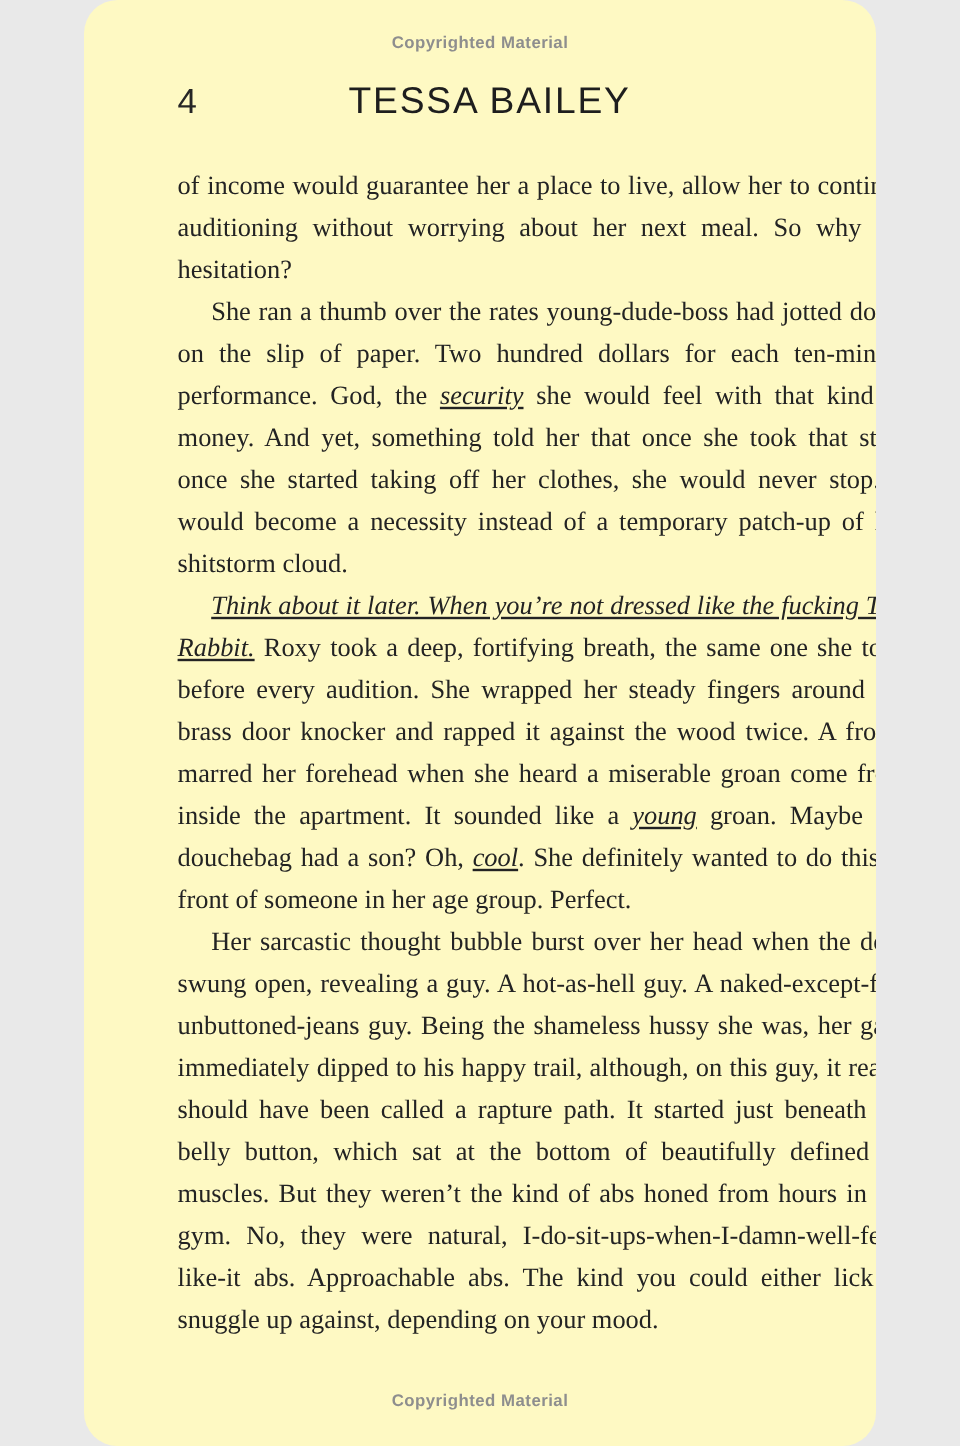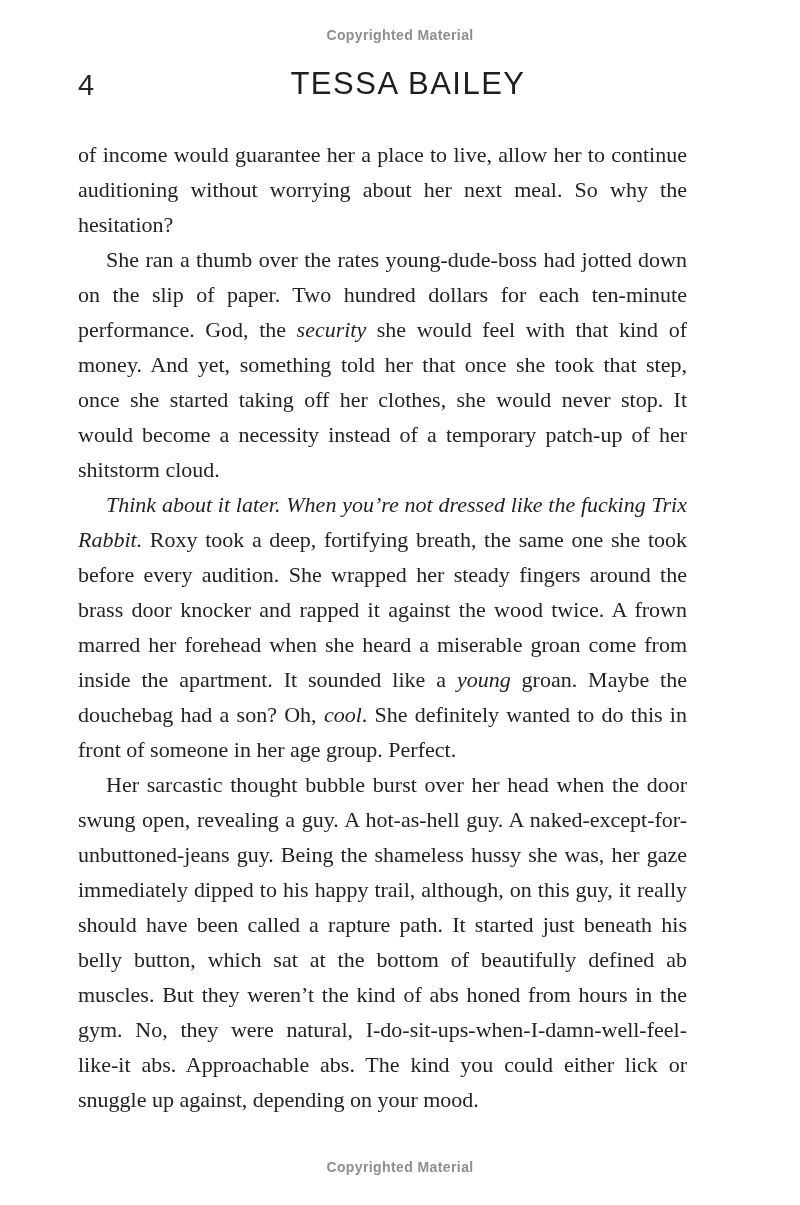--- a/index.html
+++ b/index.html
@@ -2,26 +2,27 @@
 <html><head>
 <meta charset="utf-8">
 <style>
   html, body {
     margin: 0;
     padding: 0;
     background: #e9e9e9;
   }
   .page {
     position: relative;
-    width: 800px;
+    width: 660px;
     height: 1205px;
     margin: 0 auto;
-    background: #ffffff;
+    background: #fef9c3;
     overflow: hidden;
     font-family: "Liberation Serif", serif;
+    border-radius: 28px;
   }
   .notice {
     position: absolute;
     left: 0;
     width: 100%;
     text-align: center;
     font-family: "Liberation Sans", sans-serif;
     font-weight: bold;
     font-size: 14px;
     letter-spacing: 0.4px;
@@ -75,20 +76,21 @@
     margin: 0;
     padding: 0;
     text-indent: 28px;
   }
   .body-text p.no-indent {
     text-indent: 0;
   }
   .body-text em {
     font-family: "Liberation Serif", serif;
     font-style: italic;
+    text-decoration: underline;
   }
 </style>
 </head>
 <body>
 
 <div class="page">
   <div class="notice top">Copyrighted Material</div>
 
   <div class="header">
     <span class="pagenum">4</span>

